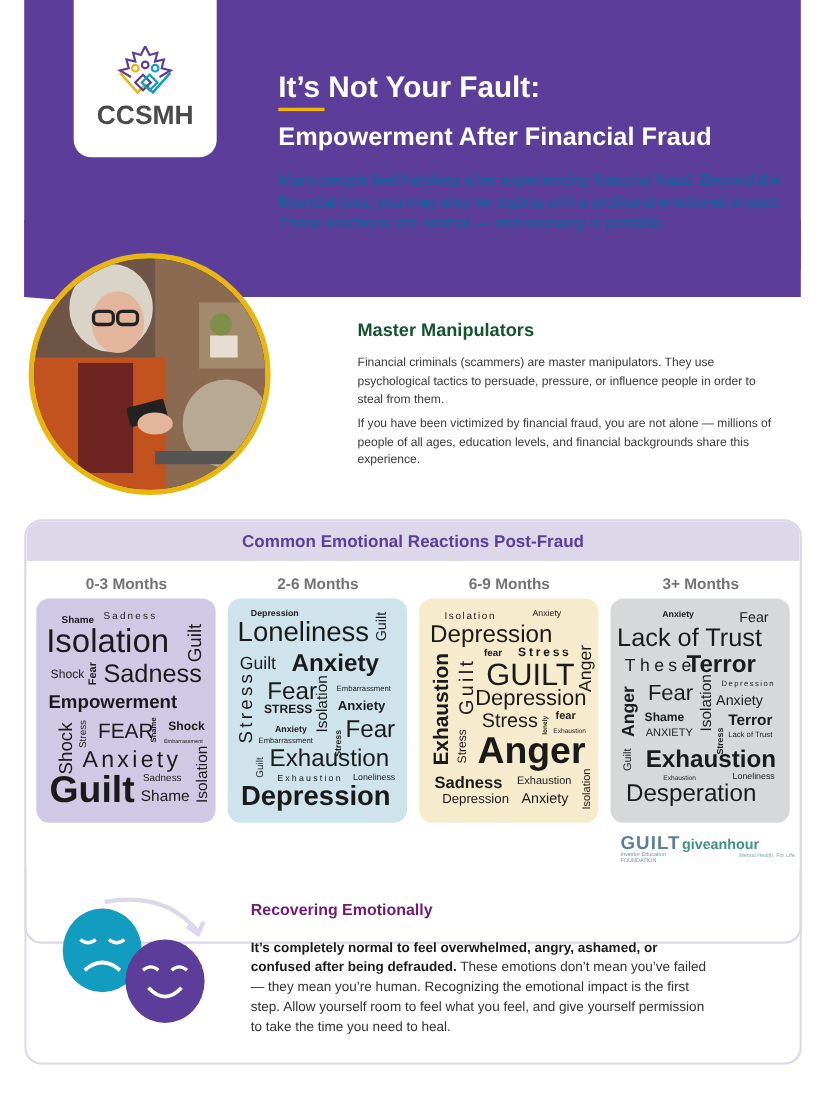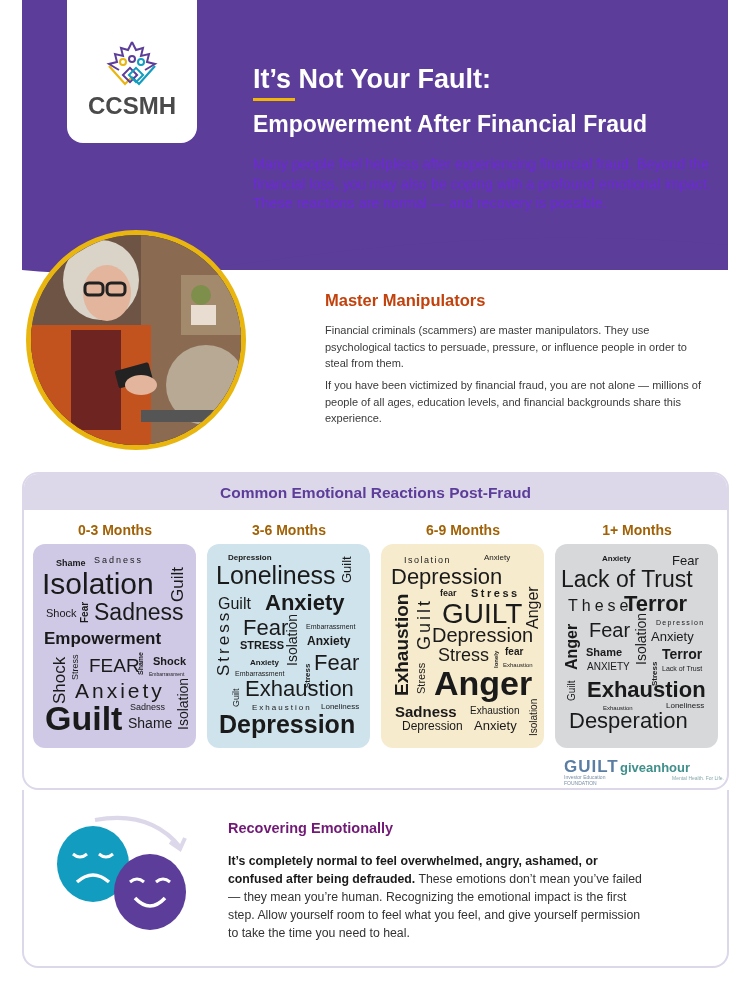--- a/index.html
+++ b/index.html
@@ -8,30 +8,30 @@
 
   .hero { position: absolute; left: 22px; top: 0; width: 706px; height: 270px; background: #5c3d99; }
   .hero-wave { position: absolute; left: 22px; top: 200px; width: 706px; height: 80px; }
   .logo-card { position: absolute; left: 67px; top: 0; width: 130px; height: 143px; background: #fff; border-radius: 0 0 16px 16px; }
   .logo-mark { position: absolute; left: 34px; top: 40px; width: 62px; height: 50px; }
   .logo-text { position: absolute; left: 0; top: 92px; width: 130px; text-align: center; font-weight: bold; font-size: 24px; color: #4a4a4a; letter-spacing: 0px; }
 
   .title { position: absolute; left: 253px; top: 64px; font-size: 27px; font-weight: bold; color: #fff; }
   .title-rule { position: absolute; left: 253px; top: 98px; width: 42px; height: 3px; background: #f2b705; }
   .subtitle { position: absolute; left: 253px; top: 111px; font-size: 23px; font-weight: bold; color: #fff; }
-  .intro { position: absolute; left: 253px; top: 155px; width: 460px; font-size: 14.3px; line-height: 19.5px; color: #6d28d9; }
+  .intro { position: absolute; left: 253px; top: 155px; width: 460px; font-size: 14.3px; line-height: 19.5px; color: #0369a1; }
 
   .photo { position: absolute; left: 26px; top: 230px; width: 220px; height: 220px; border-radius: 50%; border: 5px solid #e9b50f; overflow: hidden; background: #6b5040; }
 
-  .mm-title { position: absolute; left: 325px; top: 291px; font-size: 16.5px; font-weight: bold; color: #c2410c; }
+  .mm-title { position: absolute; left: 325px; top: 291px; font-size: 16.5px; font-weight: bold; color: #14532d; }
   .mm-p { position: absolute; left: 325px; width: 380px; font-size: 11px; line-height: 16.5px; color: #3a3a3a; }
 
-  .reactions { position: absolute; left: 22px; top: 472px; width: 707px; height: 318px; border: 2px solid #ddd7ea; border-radius: 16px; overflow: hidden; background: #fff; }
+  .reactions { position: absolute; left: 22px; top: 472px; width: 707px; height: 386px; border: 2px solid #ddd7ea; border-radius: 16px; overflow: hidden; background: #fff; }
   .reactions-head { height: 36px; background: #ddd7ea; text-align: center; font-size: 15.5px; font-weight: bold; color: #5c3d99; line-height: 38px; }
-  .col-label { position: absolute; top: 48px; width: 164px; text-align: center; font-size: 14px; font-weight: bold; color: #a16207; }
+  .col-label { position: absolute; top: 48px; width: 164px; text-align: center; font-size: 14px; font-weight: bold; color: #737373; }
   .cloud { position: absolute; top: 70px; width: 163px; height: 204px; border-radius: 12px; overflow: hidden; }
   .w { position: absolute; white-space: nowrap; color: #1a1a1a; line-height: 1; }
   .b { font-weight: bold; }
   .v { transform-origin: left top; transform: rotate(-90deg); }
   .credit { position: absolute; left: 195px; top: 292px; font-size: 9.5px; font-style: italic; color: #555; }
   .finra { position: absolute; left: 540px; top: 284px; }
   .finra-word { font-size: 17px; font-weight: bold; color: #5a7da3; letter-spacing: 1px; line-height: 1; }
   .finra-sub { font-size: 5px; color: #7a8fa8; line-height: 1.1; }
   .gah { position: absolute; left: 596px; top: 286px; font-size: 13px; font-weight: bold; color: #3f8f8a; }
   .gah-sub { position: absolute; left: 648px; top: 301px; font-size: 5px; color: #8aa; }
@@ -90,23 +90,23 @@
 </div>
 
 <div class="mm-title">Master Manipulators</div>
 <div class="mm-p" style="top:322px">Financial criminals (scammers) are master manipulators. They use psychological tactics to persuade, pressure, or influence people in order to steal from them.</div>
 <div class="mm-p" style="top:377px">If you have been victimized by financial fraud, you are not alone — millions of people of all ages, education levels, and financial backgrounds share this experience.</div>
 
 <div class="reactions">
   <div class="reactions-head">Common Emotional Reactions Post-Fraud</div>
 
   <div class="col-label" style="left:9px">0-3 Months</div>
-  <div class="col-label" style="left:183px">3-6 Months</div>
+  <div class="col-label" style="left:183px">2-6 Months</div>
   <div class="col-label" style="left:357px">6-9 Months</div>
-  <div class="col-label" style="left:531px">1+ Months</div>
+  <div class="col-label" style="left:531px">3+ Months</div>
 
   <div class="cloud" style="left:9px;background:#cfc9e6">
     <span class="w b" style="left:23px;top:15px;font-size:9px">Shame</span>
     <span class="w" style="left:61px;top:12px;font-size:9px;letter-spacing:2px">Sadness</span>
     <span class="w" style="left:9px;top:25px;font-size:30px">Isolation</span>
     <span class="w v" style="left:136px;top:58px;font-size:17px">Guilt</span>
     <span class="w" style="left:13px;top:64px;font-size:11px">Shock</span>
     <span class="w v b" style="left:47px;top:79px;font-size:10px">Fear</span>
     <span class="w" style="left:61px;top:57px;font-size:23px">Sadness</span>
     <span class="w b" style="left:11px;top:86px;font-size:17px">Empowerment</span>

